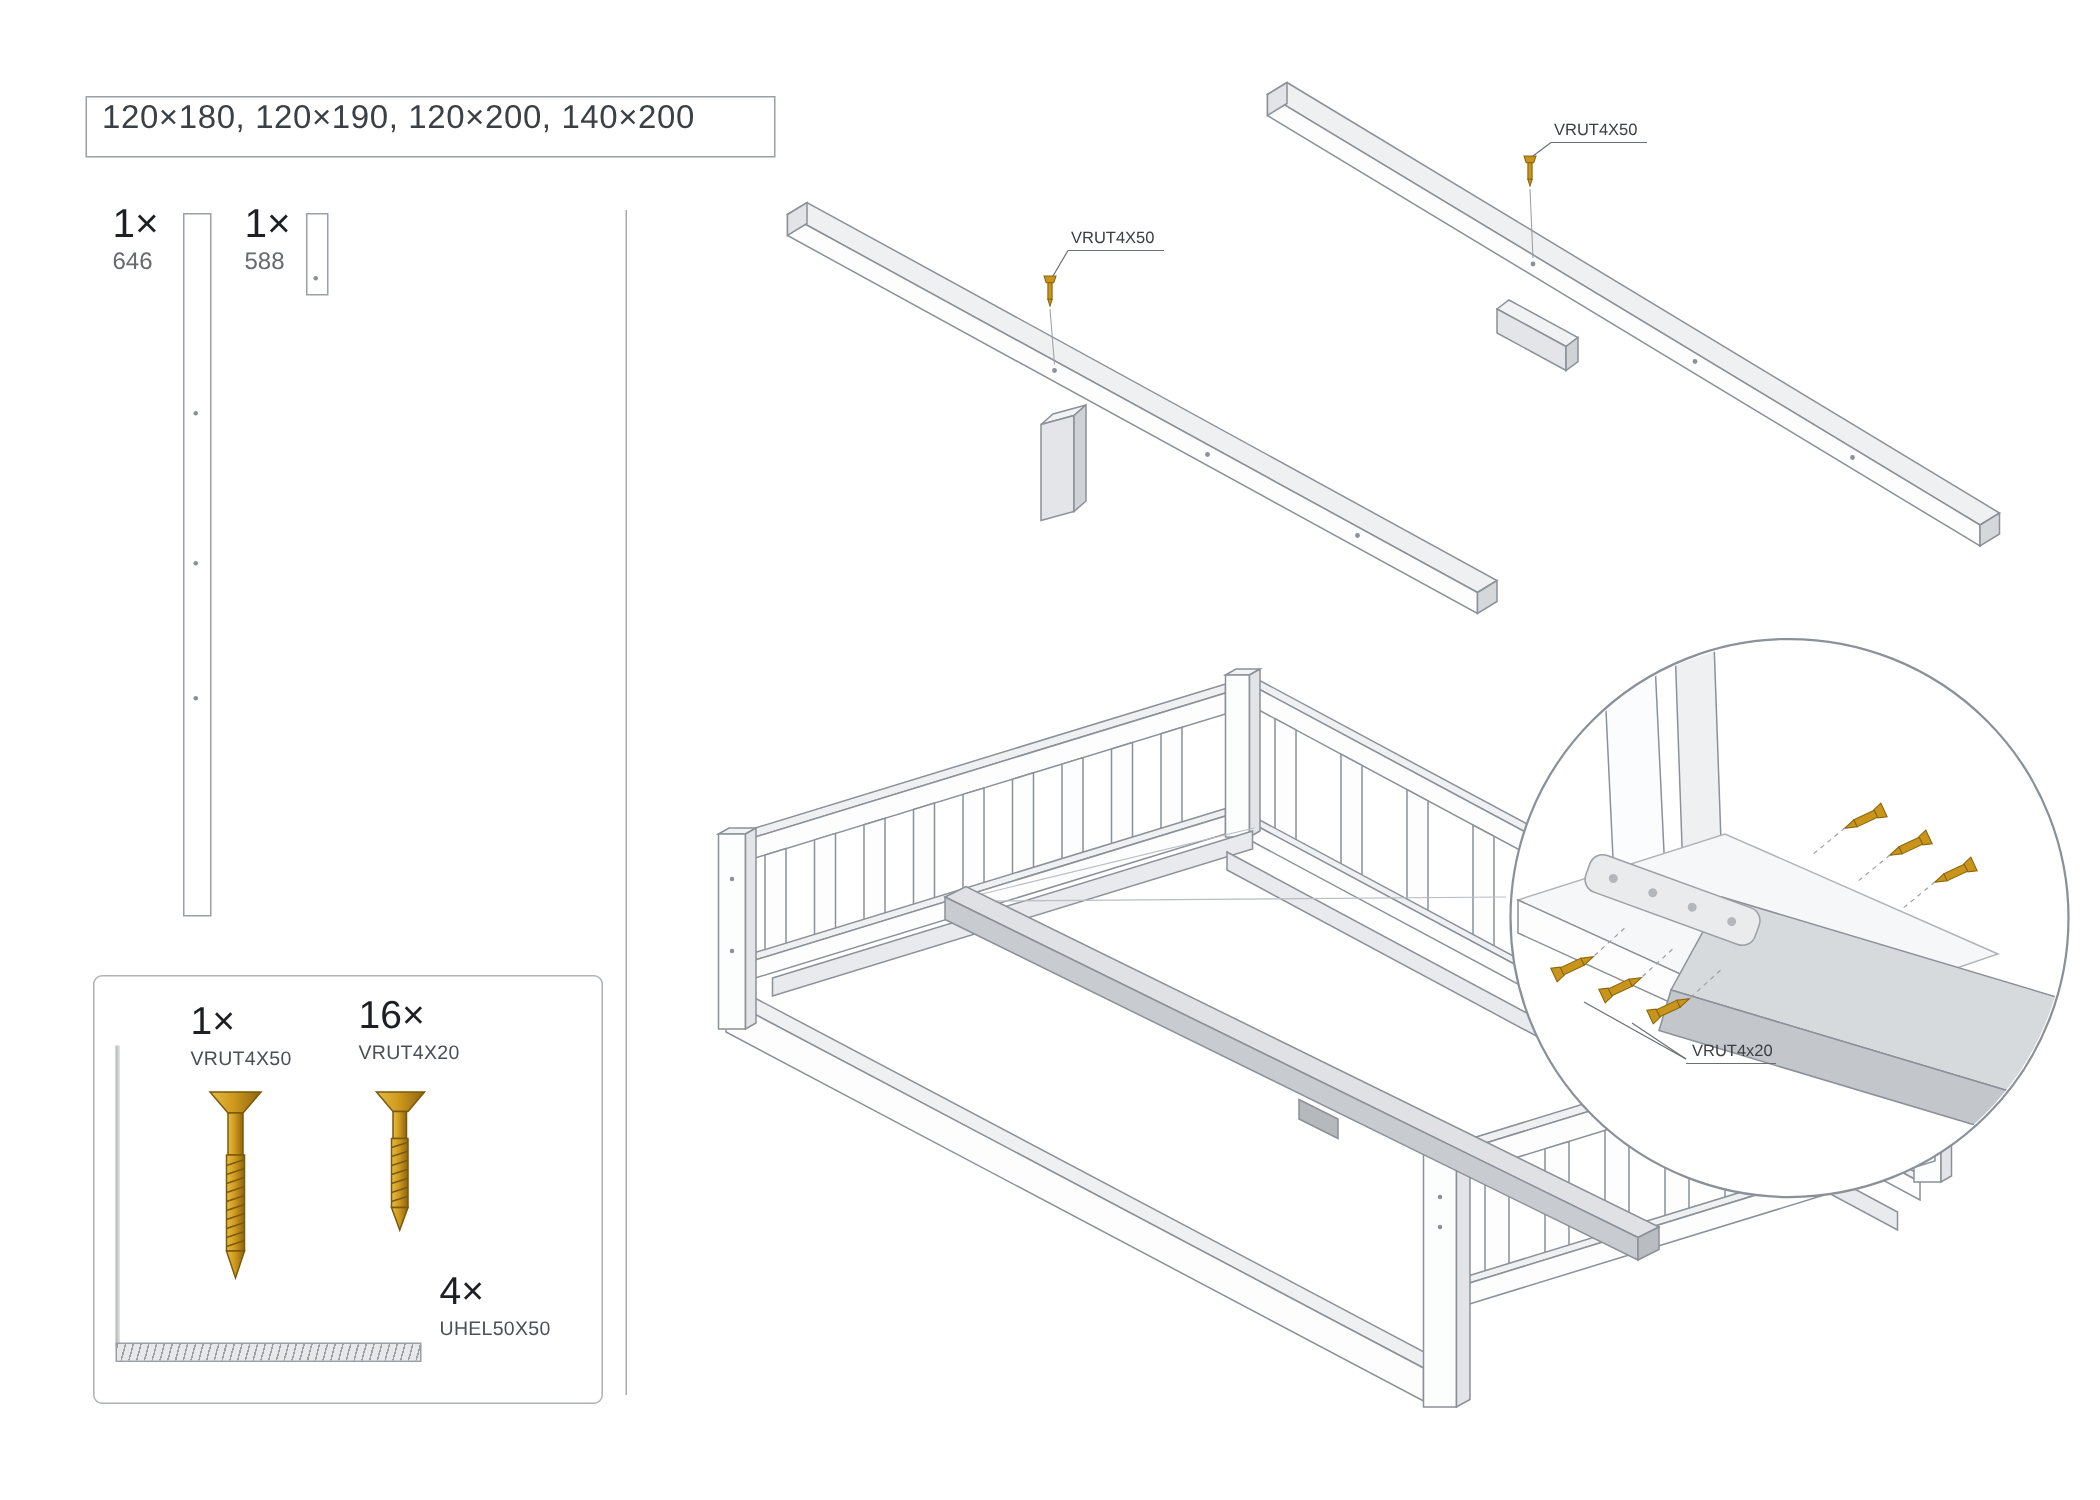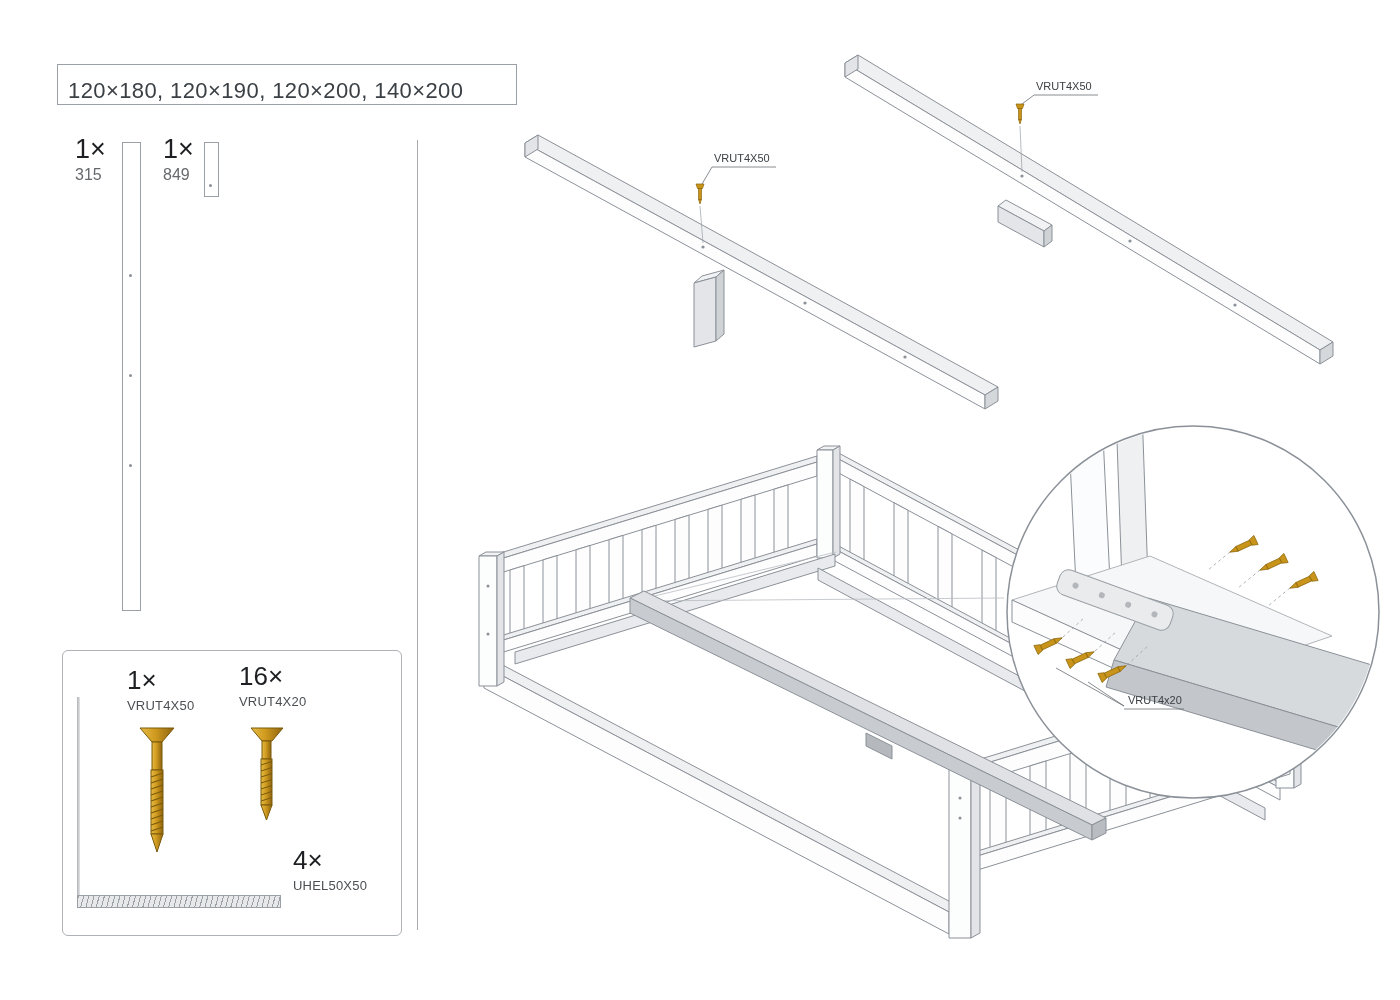--- a/index.html
+++ b/index.html
@@ -3,21 +3,21 @@
 <meta charset="utf-8">
 <style>
   html,body{margin:0;padding:0}
   body{
     width:1400px;height:1000px;position:relative;overflow:hidden;
     background:#ffffff;font-family:"Liberation Sans",sans-serif;color:#202225;
   }
   .abs{position:absolute}
   .size-box{
     left:57px;top:64px;width:448px;height:39px;border:1.5px solid #9aa0a6;
-    display:flex;align-items:flex-end;padding-left:10px;
+    display:flex;align-items:flex-start;padding-left:10px;
     font-size:22px;color:#3b4045;letter-spacing:.4px;background:#fff;
   }
   .qty-big{font-size:27px;color:#1d1f22;line-height:1}
   .part-id{font-size:16px;color:#66696d;margin-top:3px}
   .plank{border:1px solid #9aa0a6;background:#fff}
   .dot{position:absolute;width:3px;height:3px;border-radius:50%;background:#8b9198}
   .divider-v{left:417px;top:140px;width:1px;height:790px;background:#a7abaf}
   .hw-box{
     left:62px;top:650px;width:338px;height:284px;border:1px solid #aeb2b6;
     border-radius:6px;background:#fff;
@@ -39,31 +39,31 @@
 </style>
 </head>
 <body>
 
 <div class="abs size-box">
   <span>120×180, 120×190, 120×200, 140×200</span>
 </div>
 
 <div class="abs" style="left:75px;top:136px">
   <div class="qty-big">1×</div>
-  <div class="part-id">315</div>
+  <div class="part-id">646</div>
 </div>
 <div class="abs plank" style="left:122px;top:142px;width:17px;height:467px">
   <span class="dot" style="left:6px;top:131px"></span>
   <span class="dot" style="left:6px;top:231px"></span>
   <span class="dot" style="left:6px;top:321px"></span>
 </div>
 
 <div class="abs" style="left:163px;top:136px">
   <div class="qty-big">1×</div>
-  <div class="part-id">849</div>
+  <div class="part-id">588</div>
 </div>
 <div class="abs plank" style="left:204px;top:142px;width:13px;height:53px">
   <span class="dot" style="left:4px;top:41px"></span>
 </div>
 
 <div class="abs divider-v"></div>
 
 <div class="abs hw-box">
   <div class="abs" style="left:64px;top:16px">
     <div class="hw-qty">1×</div>

